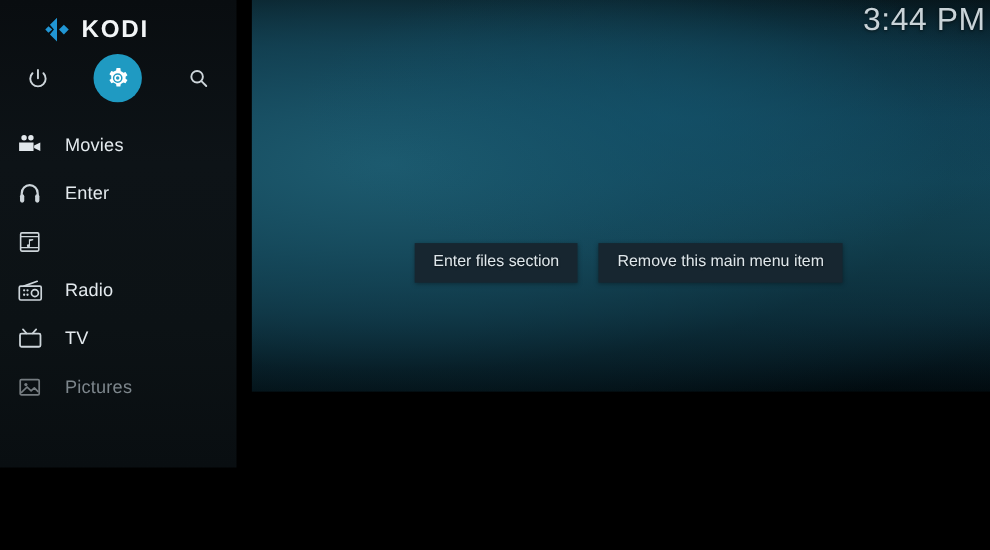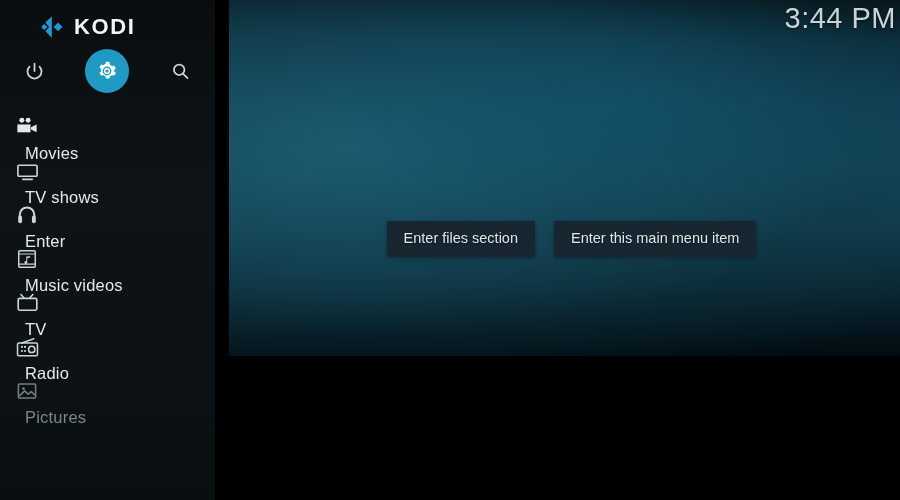--- a/index.html
+++ b/index.html
@@ -107,21 +107,21 @@
     text-shadow: 0 1px 2px rgba(0,0,0,0.5);
     box-shadow: 0 1px 4px rgba(0,0,0,0.35);
   }
 
   
   .sidebar {
     position: absolute;
     left: 0;
     top: 0;
     width: 215px;
-    height: 500px;
+    height: 425px;
     background: linear-gradient(180deg, #090d10 0%, #0d1317 35%, #0c1215 70%, #090e11 100%);
     z-index: 10;
     overflow: hidden;
   }
 
   
   .brand {
     display: flex;
     align-items: center;
     gap: 9px;
@@ -168,25 +168,24 @@
   .action-btn svg { display: block; }
 
   
   .nav-list {
     margin-top: 12px;
     list-style: none;
   }
 
   .nav-item {
     display: flex;
-    align-items: flex-start;
+    align-items: center;
     height: 44px;
     padding-left: 10px;
     cursor: pointer;
-    flex-direction: column;
   }
 
   .nav-icon {
     width: 34px;
     display: flex;
     align-items: center;
     justify-content: center;
     flex: 0 0 34px;
   }
 
@@ -209,21 +208,21 @@
 <div id="kodi-app">
 
   <div class="main-area">
 
     <div class="clock">3:44 PM</div>
 
     <div class="empty-panel">
 
       <div class="button-row">
         <button class="kodi-button">Enter files section</button>
-        <button class="kodi-button">Enter this main menu item</button>
+        <button class="kodi-button">Remove this main menu item</button>
       </div>
     </div>
   </div>
 
   <div class="sidebar">
 
     <div class="brand">
       <span class="brand-logo">
         <svg class="brand-logo" viewBox="0 0 26 25" xmlns="http://www.w3.org/2000/svg">
           <path d="M12.3 1.2 L12.3 23.6 L5.6 17.0 L9.4 12.4 L5.6 7.8 Z" fill="#2196d4"></path>
@@ -271,29 +270,20 @@
           <svg width="22" height="22" viewBox="0 0 24 24" fill="#e2e8ec">
             <circle cx="6.4" cy="4.6" r="2.7"></circle>
             <circle cx="13.2" cy="4.6" r="2.7"></circle>
             <path d="M1.5 9.2h14.3v8.6H1.5z"></path>
             <path d="M16.4 12.2 L22.5 9.2 v8.6 l-6.1-3z"></path>
           </svg>
         </span>
         <span class="nav-label">Movies</span>
       </li>
 
-      <li class="nav-item">
-        <span class="nav-icon">
-          <svg width="23" height="23" viewBox="0 0 24 24" fill="none" stroke="#cdd5da" stroke-width="1.7">
-            <rect x="2" y="5.5" width="20" height="11.5" rx="1.2"></rect>
-            <path d="M7 20.2h10" stroke-linecap="round"></path>
-          </svg>
-        </span>
-        <span class="nav-label">TV shows</span>
-      </li>
 
       <li class="nav-item">
         <span class="nav-icon">
           <svg width="22" height="22" viewBox="0 0 24 24" fill="#cdd5da">
             <path d="M12 2.6A9 9 0 0 0 3 11.6v5.3h2.2v-5.3a6.8 6.8 0 0 1 13.6 0v5.3H21v-5.3a9 9 0 0 0-9-9z"></path>
             <rect x="2.4" y="12.6" width="4.2" height="8.4" rx="2.1"></rect>
             <rect x="17.4" y="12.6" width="4.2" height="8.4" rx="2.1"></rect>
           </svg>
         </span>
         <span class="nav-label">Enter</span>
@@ -302,48 +292,47 @@
       <li class="nav-item">
         <span class="nav-icon">
           <svg width="22" height="22" viewBox="0 0 24 24" fill="none" stroke="#cdd5da" stroke-width="1.6">
             <rect x="3" y="3" width="18" height="18" rx="1.2"></rect>
             <path d="M3 6.6h18M3 17.6h18" stroke-width="1.2"></path>
             <g fill="#cdd5da" stroke="none">
               <path d="M11.2 9.3v5.1a1.55 1.55 0 1 0 1.1 1.48V11.2l3.2-.9V9.0z"></path>
             </g>
           </svg>
         </span>
-        <span class="nav-label">Music videos</span>
-      </li>
-
-      <li class="nav-item">
-        <span class="nav-icon">
-          <svg width="23" height="23" viewBox="0 0 24 24" fill="none" stroke="#cdd5da" stroke-width="1.7" stroke-linecap="round">
-            <path d="M8.4 6.2 L5.1 2.6M14.3 6.2 L17.6 2.6"></path>
-            <rect x="2.3" y="6.6" width="19.4" height="12.4" rx="1.4"></rect>
-          </svg>
-        </span>
-        <span class="nav-label">TV</span>
       </li>
 
       <li class="nav-item">
         <span class="nav-icon">
           <svg width="23" height="23" viewBox="0 0 24 24" fill="none" stroke="#cdd5da" stroke-width="1.6">
             <path d="M6 7.4 L18.6 2.8" stroke-linecap="round"></path>
             <rect x="1.6" y="7.4" width="20.8" height="13.2" rx="1.4"></rect>
             <circle cx="16.4" cy="14" r="3.3"></circle>
             <circle cx="6.2" cy="11.4" r="1.1" fill="#cdd5da" stroke="none"></circle>
             <circle cx="9.4" cy="11.4" r="1.1" fill="#cdd5da" stroke="none"></circle>
             <circle cx="6.2" cy="15.6" r="1.1" fill="#cdd5da" stroke="none"></circle>
             <circle cx="9.4" cy="15.6" r="1.1" fill="#cdd5da" stroke="none"></circle>
           </svg>
         </span>
         <span class="nav-label">Radio</span>
       </li>
 
+      <li class="nav-item">
+        <span class="nav-icon">
+          <svg width="23" height="23" viewBox="0 0 24 24" fill="none" stroke="#cdd5da" stroke-width="1.7" stroke-linecap="round">
+            <path d="M8.4 6.2 L5.1 2.6M14.3 6.2 L17.6 2.6"></path>
+            <rect x="2.3" y="6.6" width="19.4" height="12.4" rx="1.4"></rect>
+          </svg>
+        </span>
+        <span class="nav-label">TV</span>
+      </li>
+
 
 
       <li class="nav-item dim">
         <span class="nav-icon">
           <svg width="22" height="22" viewBox="0 0 24 24" fill="none" stroke="#cdd5da" stroke-width="1.7">
             <rect x="2.6" y="4.4" width="18.8" height="15.2" rx="1.2"></rect>
             <circle cx="8.2" cy="9.4" r="1.6" fill="#cdd5da" stroke="none"></circle>
             <path d="M3.4 17.6 L9.4 11.8 L13.4 15.6 L16.6 12.6 L20.6 16.6" stroke-linejoin="round"></path>
           </svg>
         </span>

